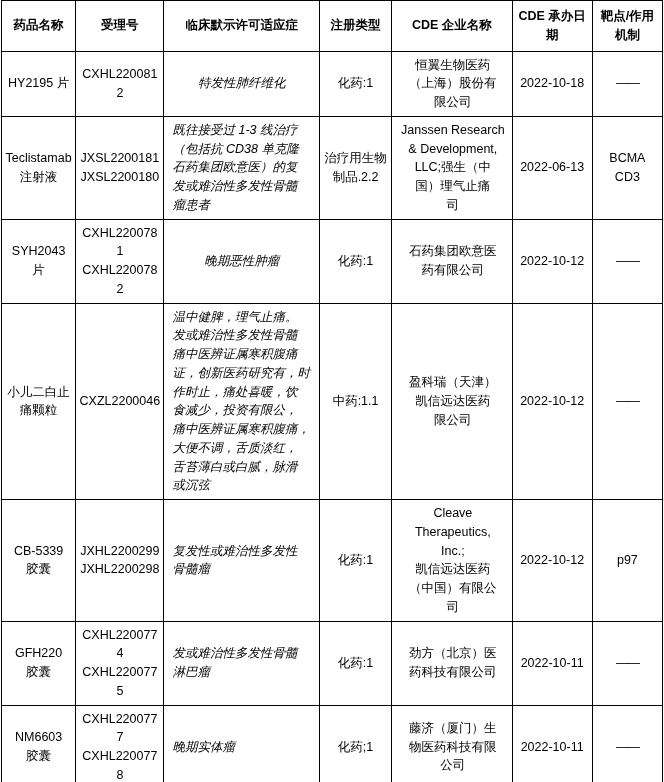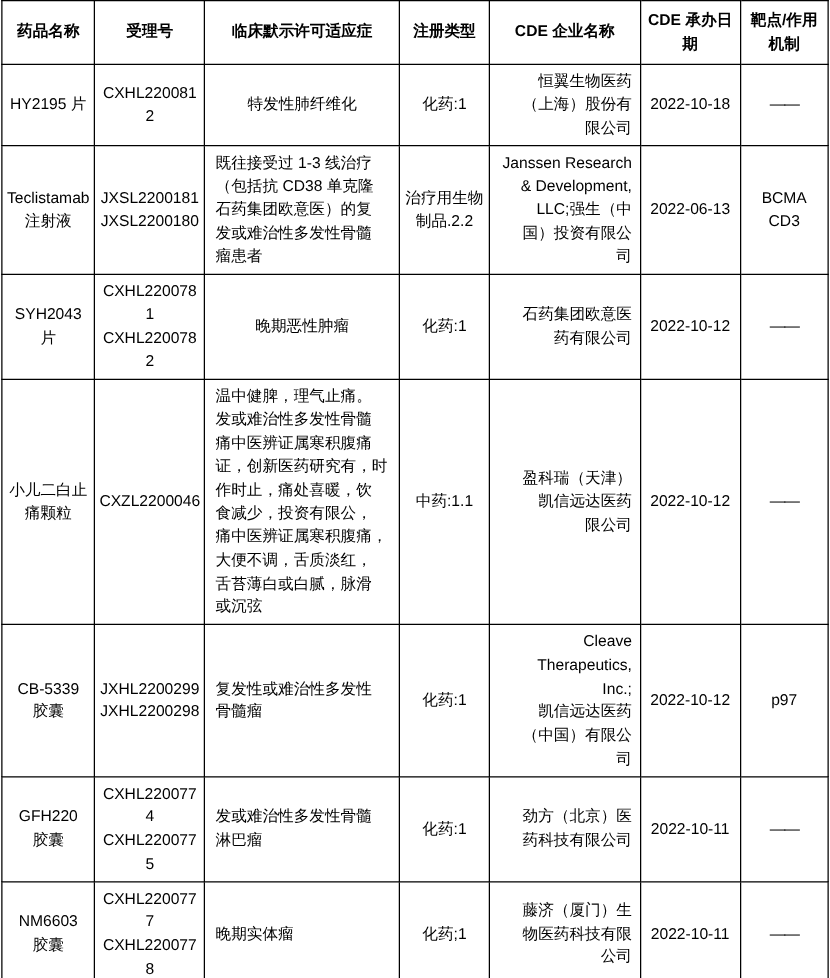--- a/index.html
+++ b/index.html
@@ -40,26 +40,27 @@
   .col-indic   { width: 155px; }
   .col-type    { width: 72px; }
   .col-company { width: 120px; }
   .col-date    { width: 80px; }
   .col-target  { width: 70px; }
 
   td.indication {
     text-align: left;
     padding-left: 8px;
     padding-right: 8px;
+    font-style: italic;
   }
   td.indication.centered {
     text-align: center;
   }
   td.company {
-    text-align: right;
+    text-align: center;
     padding-left: 8px;
     padding-right: 6px;
   }
   .stacked span {
     display: block;
   }
   .dash {
     letter-spacing: -1px;
   }
 </style>
@@ -130,21 +131,21 @@
           <span>瘤患者</span>
         </td>
         <td class="stacked">
           <span>治疗用生物</span>
           <span>制品.2.2</span>
         </td>
         <td class="stacked company">
           <span>Janssen Research</span>
           <span>&amp; Development,</span>
           <span>LLC;强生（中</span>
-          <span>国）投资有限公</span>
+          <span>国）理气止痛</span>
           <span>司</span>
         </td>
         <td class="stacked">
           <span>2022-06-13</span>
         </td>
         <td class="stacked">
           <span>BCMA</span>
           <span>CD3</span>
         </td>
       </tr>

